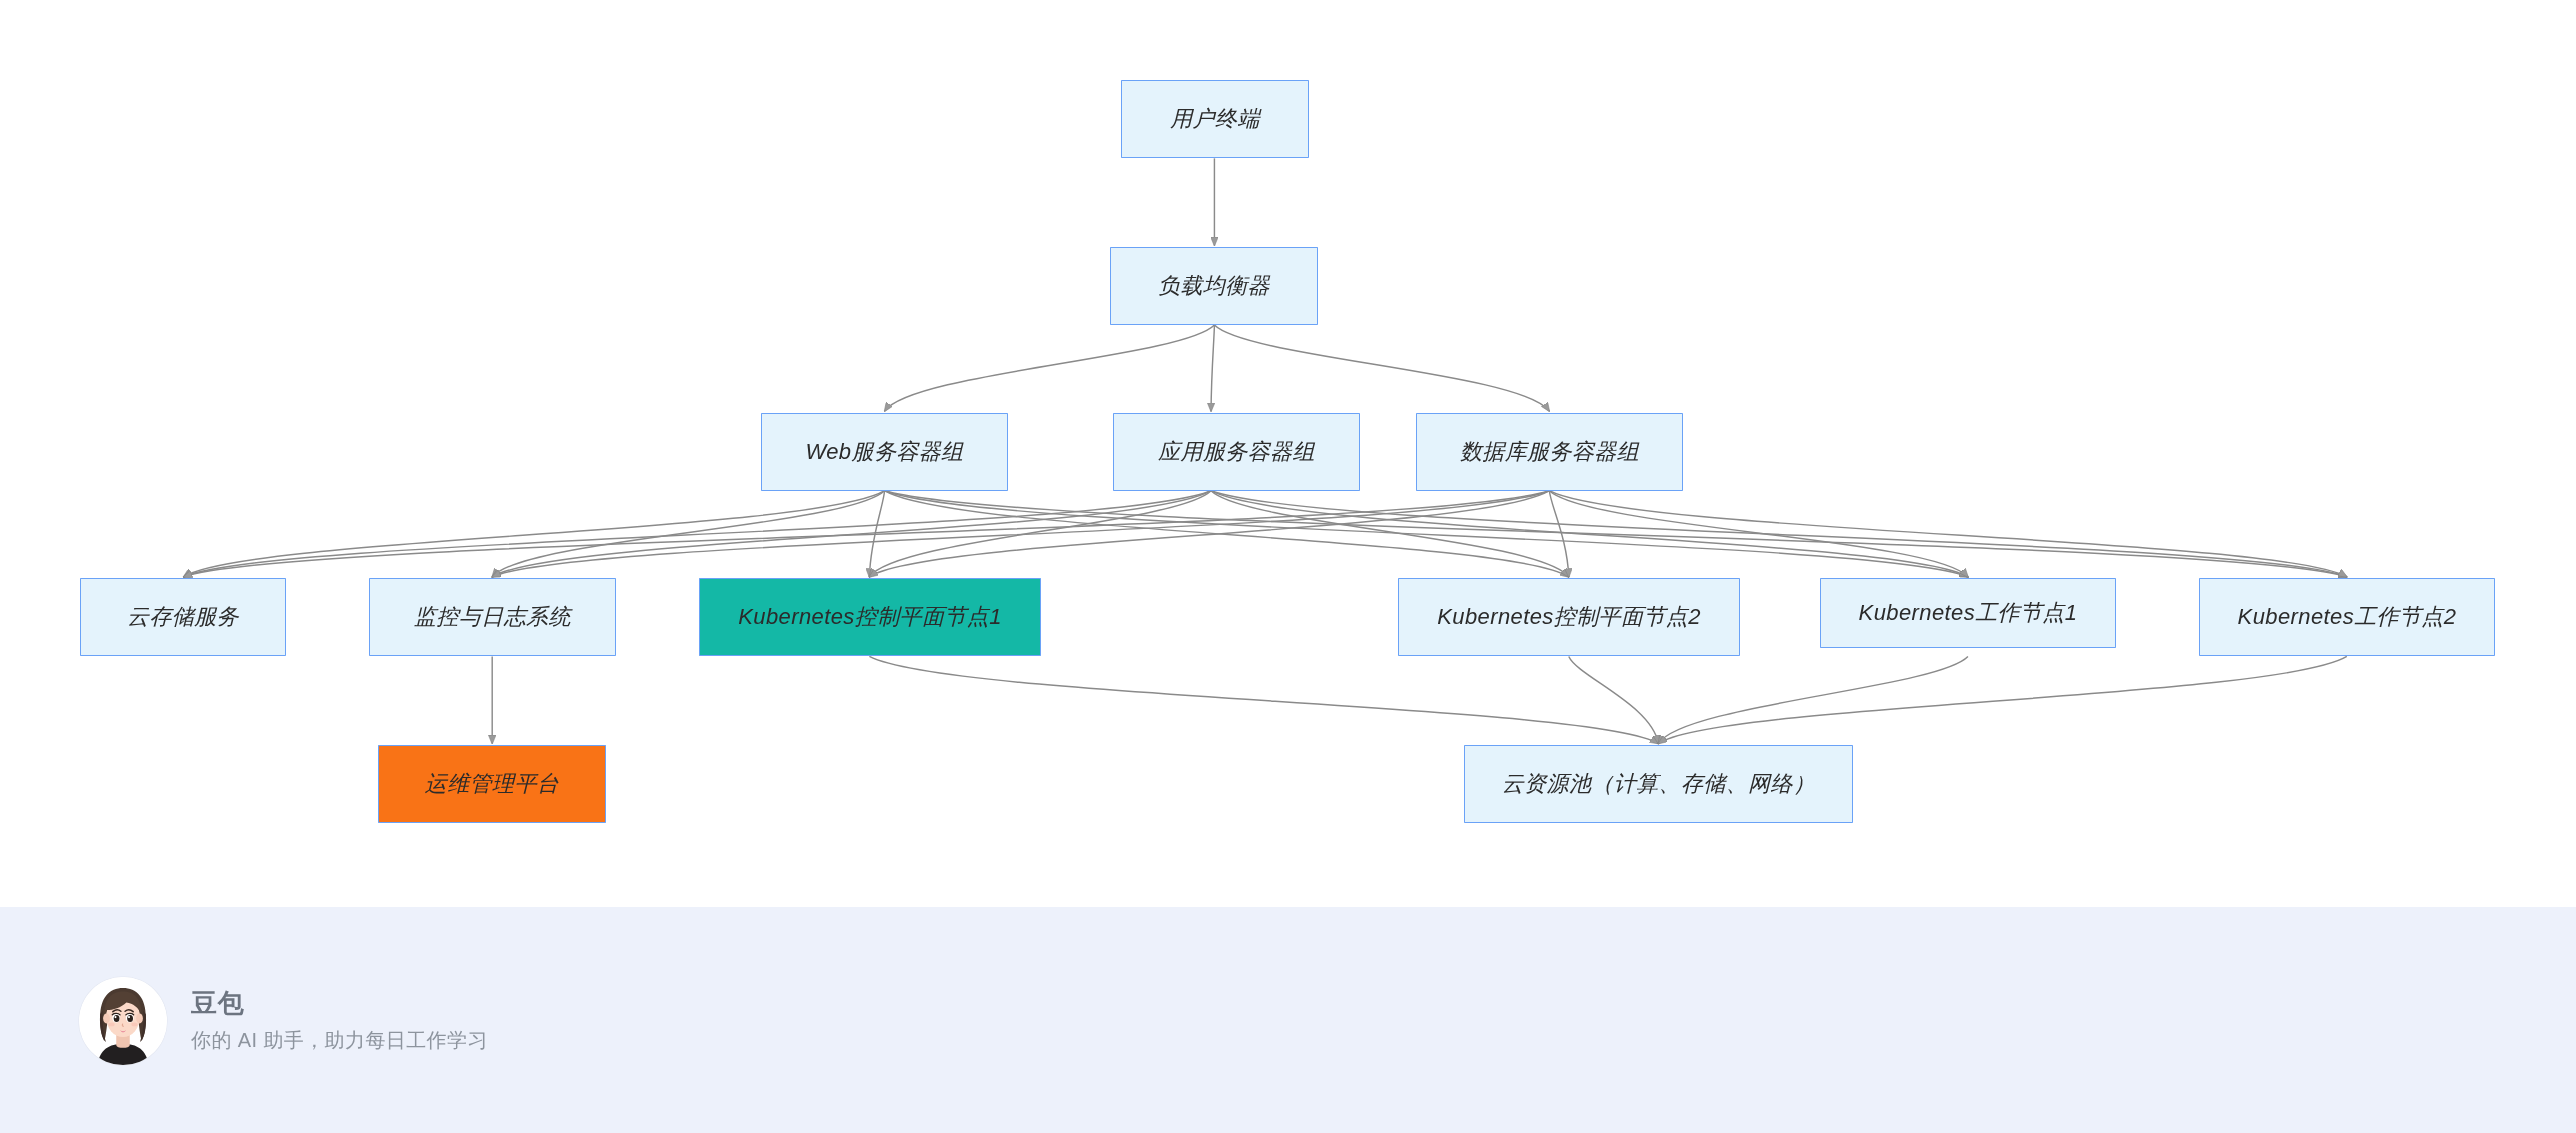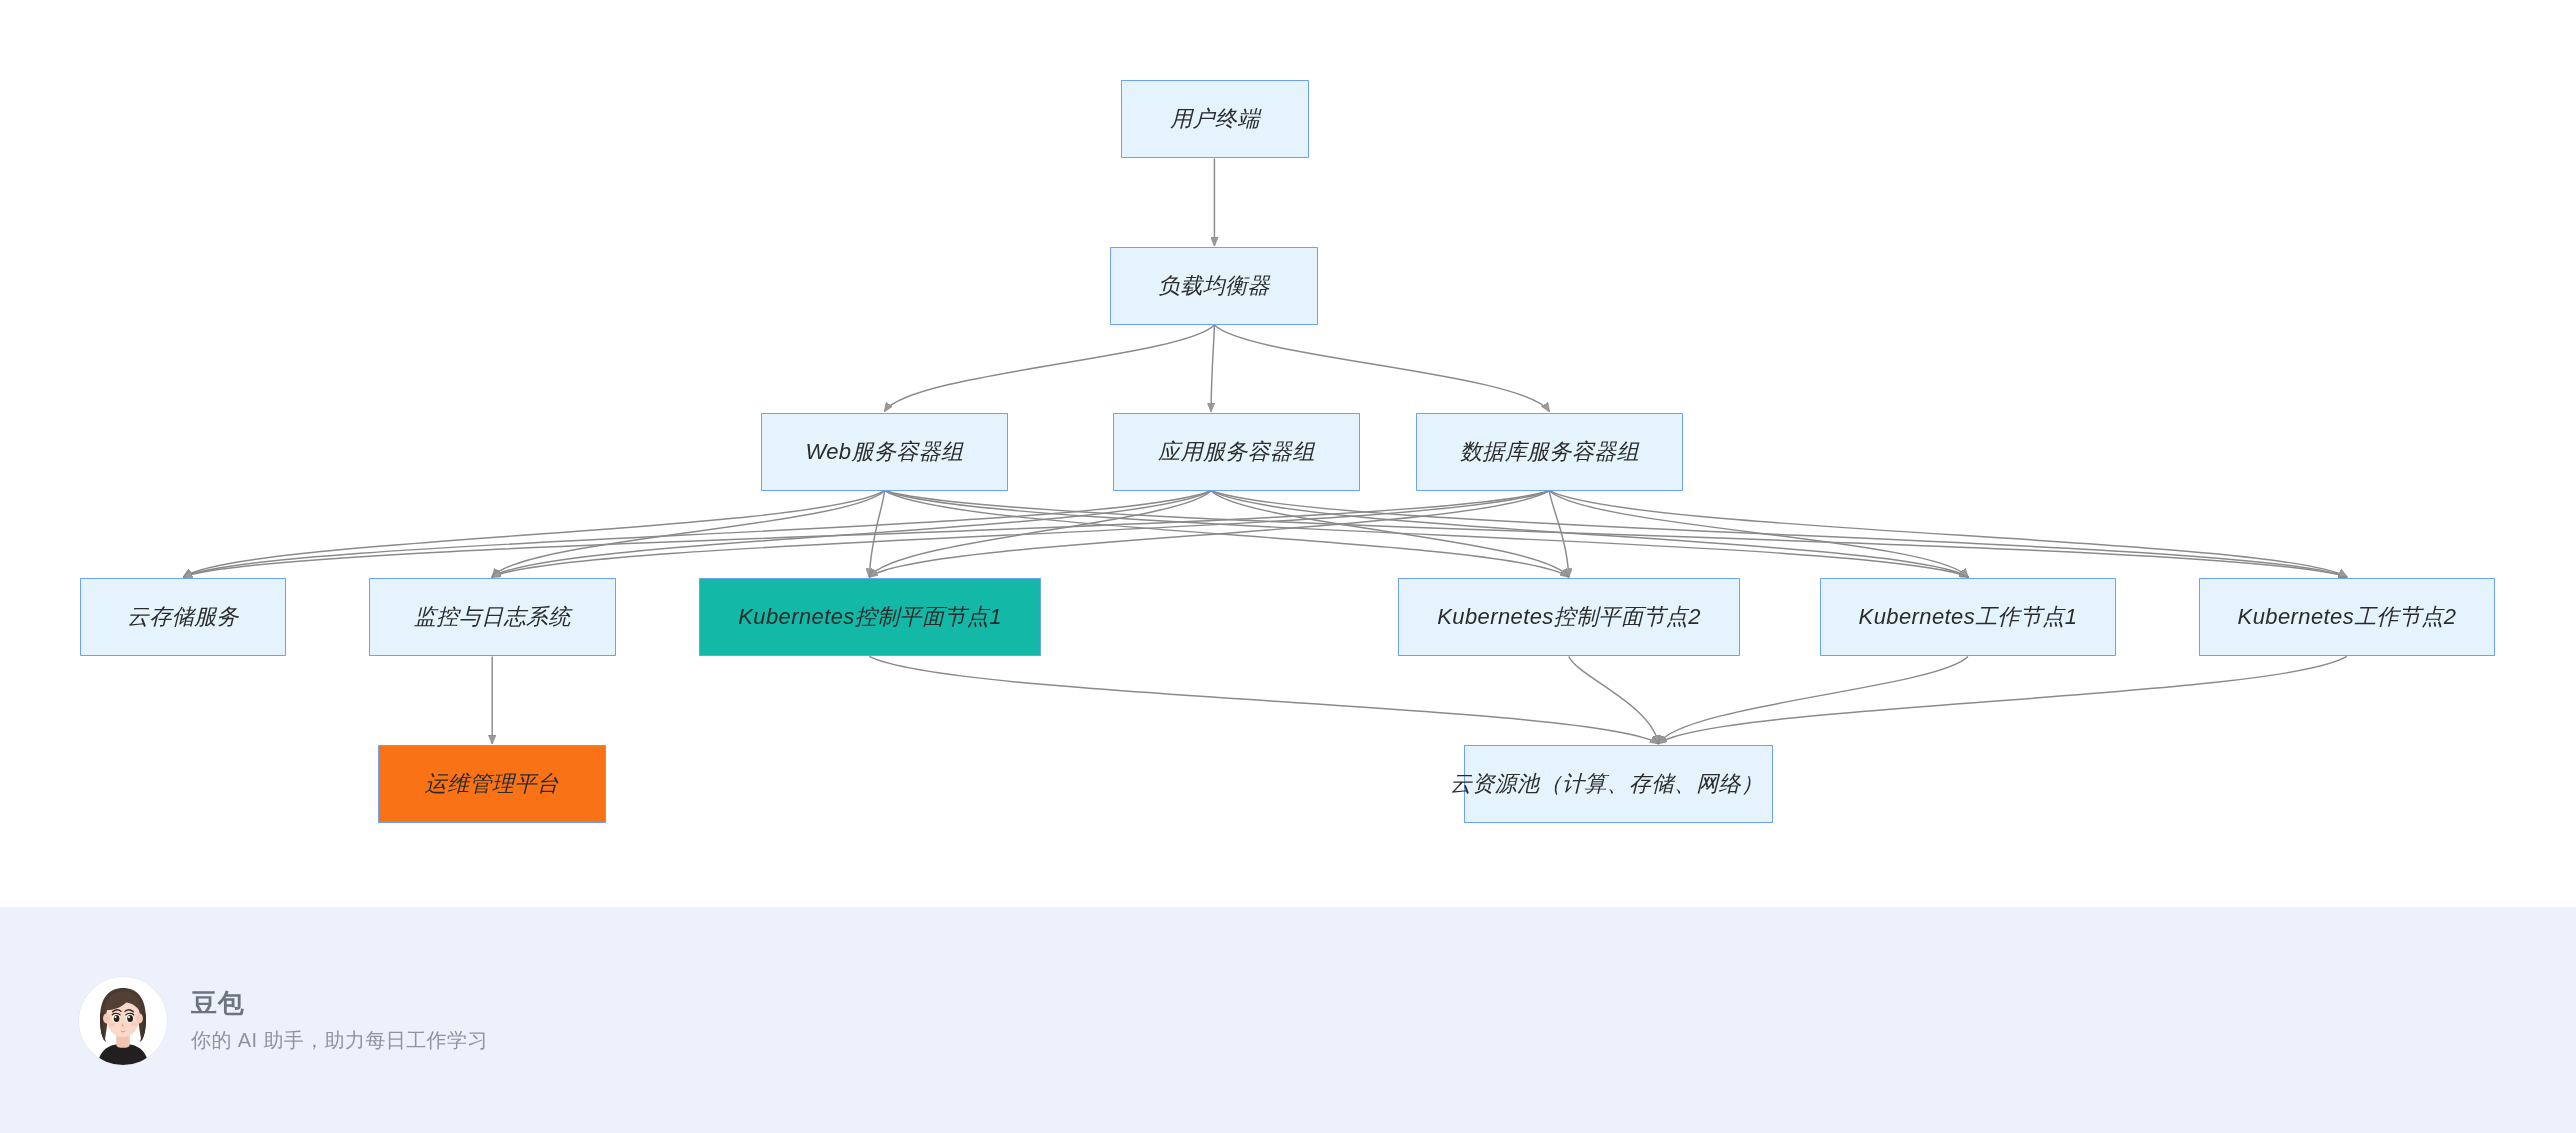--- a/index.html
+++ b/index.html
@@ -162,30 +162,30 @@
       </div>
       <div class="node" style="left: 369px; top: 578px; width: 247px; height: 78px; background: rgb(228, 243, 252); border-color: rgb(106, 162, 247); color: rgb(43, 43, 43);">
         <span class="node-label">监控与日志系统</span>
       </div>
       <div class="node" style="left: 699px; top: 578px; width: 342px; height: 78px; background: #14b8a6; border-color: rgb(106, 162, 247); color: rgb(43, 43, 43);">
         <span class="node-label">Kubernetes控制平面节点1</span>
       </div>
       <div class="node" style="left: 1398px; top: 578px; width: 342px; height: 78px; background: rgb(228, 243, 252); border-color: rgb(106, 162, 247); color: rgb(43, 43, 43);">
         <span class="node-label">Kubernetes控制平面节点2</span>
       </div>
-      <div class="node" style="left: 1820px; top: 578px; width: 296px; height: 78px; background: rgb(228, 243, 252); border-color: rgb(106, 162, 247); color: rgb(43, 43, 43);">
+      <div class="node" style="left: 1820px; top: 578px; width: 296px; height: 70px; background: rgb(228, 243, 252); border-color: rgb(106, 162, 247); color: rgb(43, 43, 43);">
         <span class="node-label">Kubernetes工作节点1</span>
       </div>
       <div class="node" style="left: 2199px; top: 578px; width: 296px; height: 78px; background: rgb(228, 243, 252); border-color: rgb(106, 162, 247); color: rgb(43, 43, 43); justify-content: center;">
         <span class="node-label">Kubernetes工作节点2</span>
       </div>
       <div class="node" style="left: 378px; top: 745px; width: 228px; height: 78px; background: #f97316; border-color: rgb(106, 162, 247); color: rgb(43, 43, 43);">
         <span class="node-label">运维管理平台</span>
       </div>
-      <div class="node" style="left: 1464px; top: 745px; width: 309px; height: 78px; background: rgb(228, 243, 252); border-color: rgb(106, 162, 247); color: rgb(43, 43, 43); justify-content: flex-end;">
+      <div class="node" style="left: 1464px; top: 745px; width: 389px; height: 78px; background: rgb(228, 243, 252); border-color: rgb(106, 162, 247); color: rgb(43, 43, 43);">
         <span class="node-label">云资源池（计算、存储、网络）</span>
       </div>
     </div>
 </div>
 
 <div id="assistant-footer" style="background: rgb(237, 241, 251);">
   <div id="assistant-avatar">
     <svg width="88" height="88" viewBox="0 0 104 104" xmlns="http://www.w3.org/2000/svg">
       <circle cx="52" cy="52" r="52" fill="#ffffff"></circle>
 

